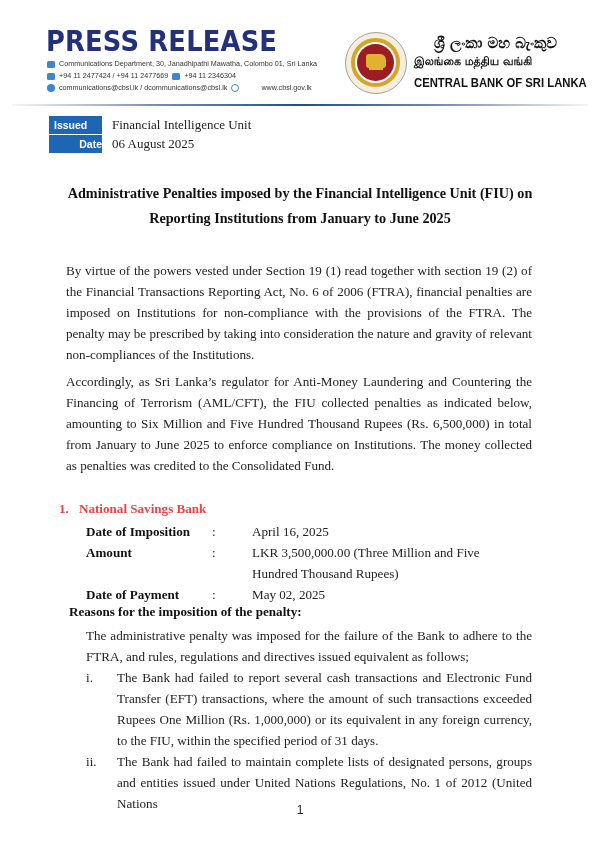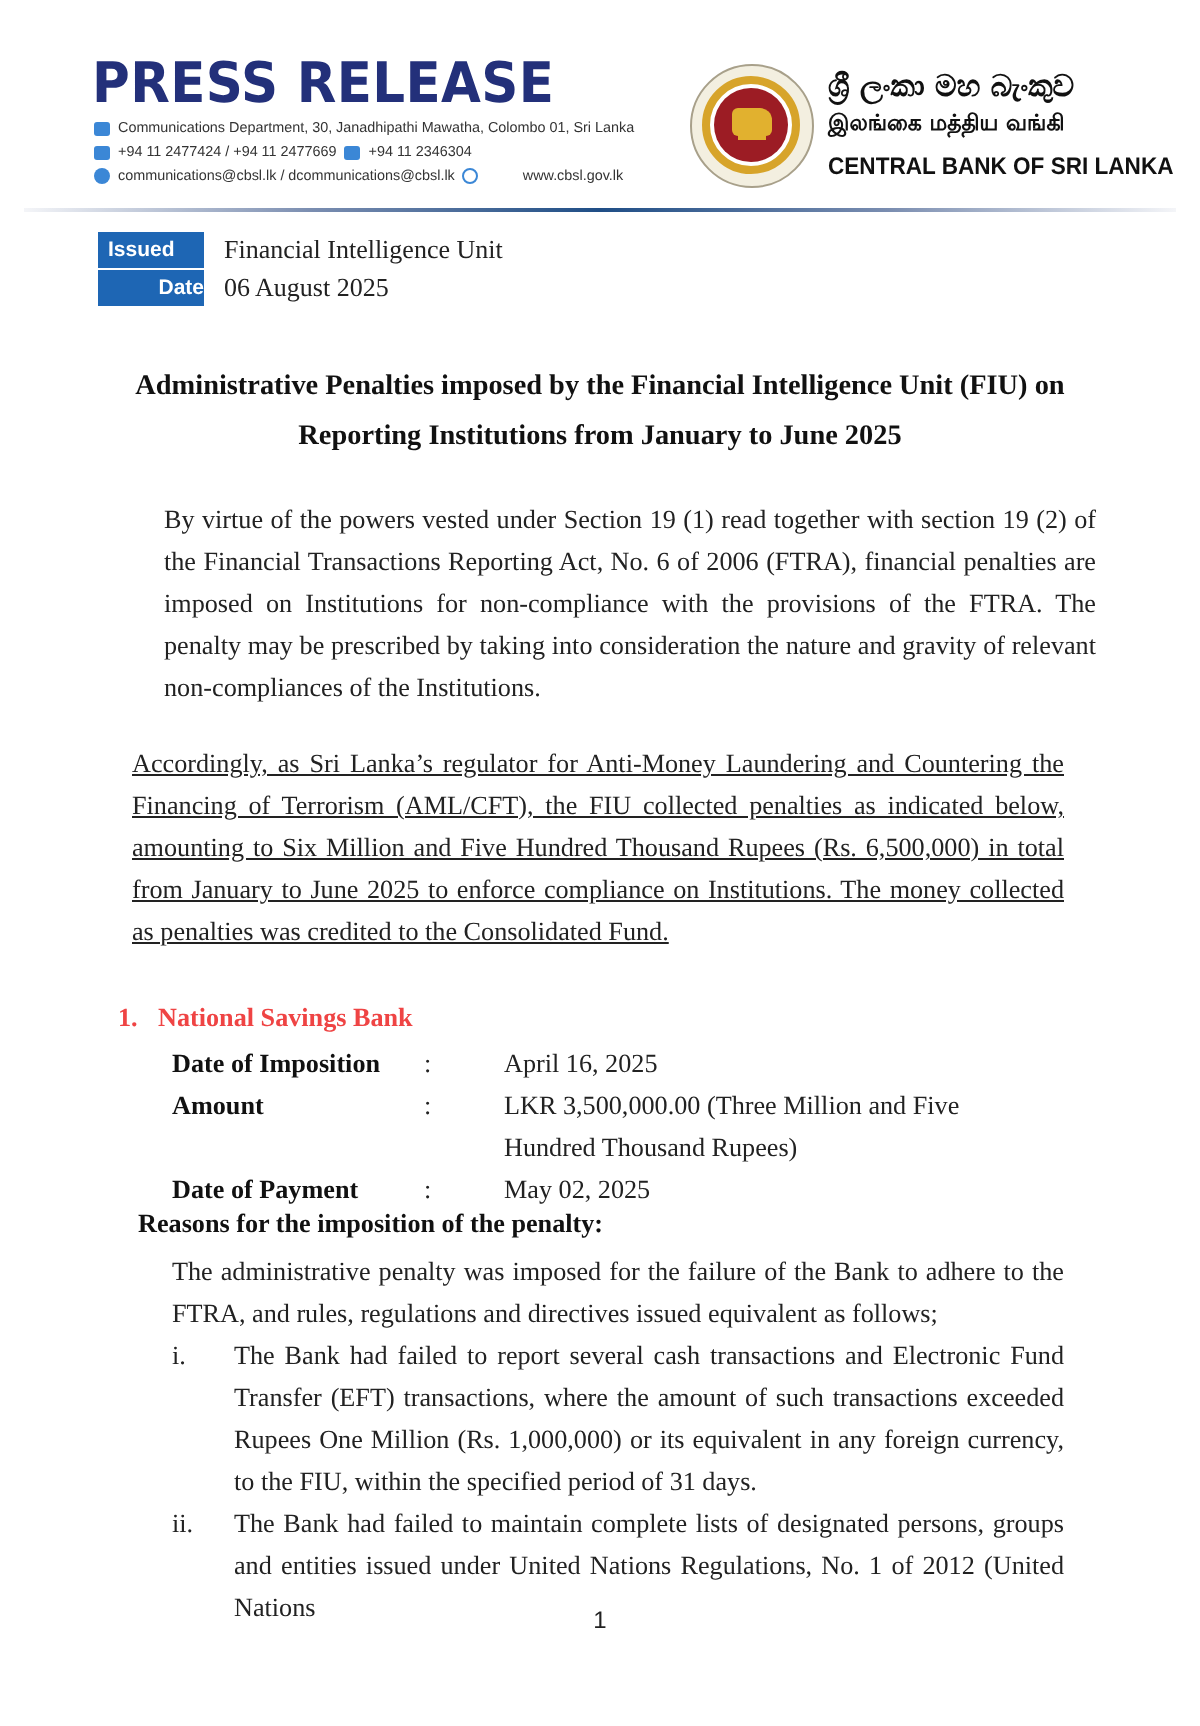--- a/index.html
+++ b/index.html
@@ -20,38 +20,38 @@
   .rule { position: absolute; left: 12px; top: 104px; width: 576px; height: 2px;
     background: linear-gradient(to right, rgba(200,205,220,0.2), #7a8db0 25%, #1f4e86 50%, #7a8db0 75%, rgba(200,205,220,0.2)); }
 
   
   .seal { position: absolute; left: 345px; top: 32px; width: 62px; height: 62px; border-radius: 50%; background: #f3efe0; border: 1.5px solid #a8a08a; box-sizing: border-box; }
   .seal .ring { position: absolute; left: 5px; top: 5px; width: 49px; height: 49px; border-radius: 50%; border: 4px solid #d7a42a; box-sizing: border-box; background: #ffffff; }
   .seal .inner { position: absolute; left: 11px; top: 11px; width: 37px; height: 37px; border-radius: 50%; background: #9c1c24; }
   .seal .lion { position: absolute; left: 20px; top: 21px; width: 20px; height: 14px; background: #e1b12f; border-radius: 3px 6px 3px 3px; }
   .seal .lion:after { content: ""; position: absolute; left: 3px; top: 13px; width: 14px; height: 3px; background: #e1b12f; }
   .brand { position: absolute; left: 414px; font-family: "DejaVu Sans", sans-serif; color: #111; white-space: nowrap; }
-  .brand.si { top: 34px; font-size: 15px; font-weight: bold; }
+  .brand.si { top: 34px; font-size: 15px; font-weight: bold; margin-left: 20px; }
   .brand.ta { top: 55px; font-size: 11px; font-weight: bold; }
   .brand.en { top: 76px; font-family: "Liberation Sans", sans-serif; font-size: 12px; font-weight: bold; letter-spacing: 0; transform: scaleX(0.94); transform-origin: left center; }
 
   
   .meta { position: absolute; left: 49px; display: flex; align-items: center; }
   .meta .tag { width: 53px; height: 18px; background: #1e66b4; color: #fff; font-family: "Liberation Sans", sans-serif; font-weight: bold; font-size: 10.5px; line-height: 18px; padding-left: 5px; box-sizing: border-box; }
   .meta .val { margin-left: 10px; font-size: 13px; color: #222; }
   .m1 { top: 116px; }
   .m2 { top: 135px; text-align: right; }
 
   
   .doc-title { position: absolute; left: 60px; top: 181px; width: 480px; text-align: center; font-weight: bold; font-size: 14.2px; line-height: 25px; color: #111; }
 
   
   .para { position: absolute; left: 66px; width: 466px; font-size: 13.1px; line-height: 21px; text-align: justify; color: #222; }
-  .p1 { top: 249px; margin-left: 16px; }
-  .p2 { top: 371px; text-decoration: underline; }
+  .p1 { top: 260px; }
+  .p2 { top: 371px; }
 
   
   .sec-head { position: absolute; left: 59px; top: 501px; font-weight: bold; font-size: 13.1px; color: #ef4444; }
   .sec-head .num { display: inline-block; width: 20px; }
   .field { position: absolute; left: 86px; font-size: 13.1px; line-height: 21px; color: #222; }
   .field .lbl { position: absolute; left: 0; width: 140px; font-weight: bold; color: #111; }
   .field .colon { position: absolute; left: 126px; }
   .field .v { position: absolute; left: 166px; width: 280px; }
   .f1 { top: 521px; }
   .f2 { top: 542px; }

